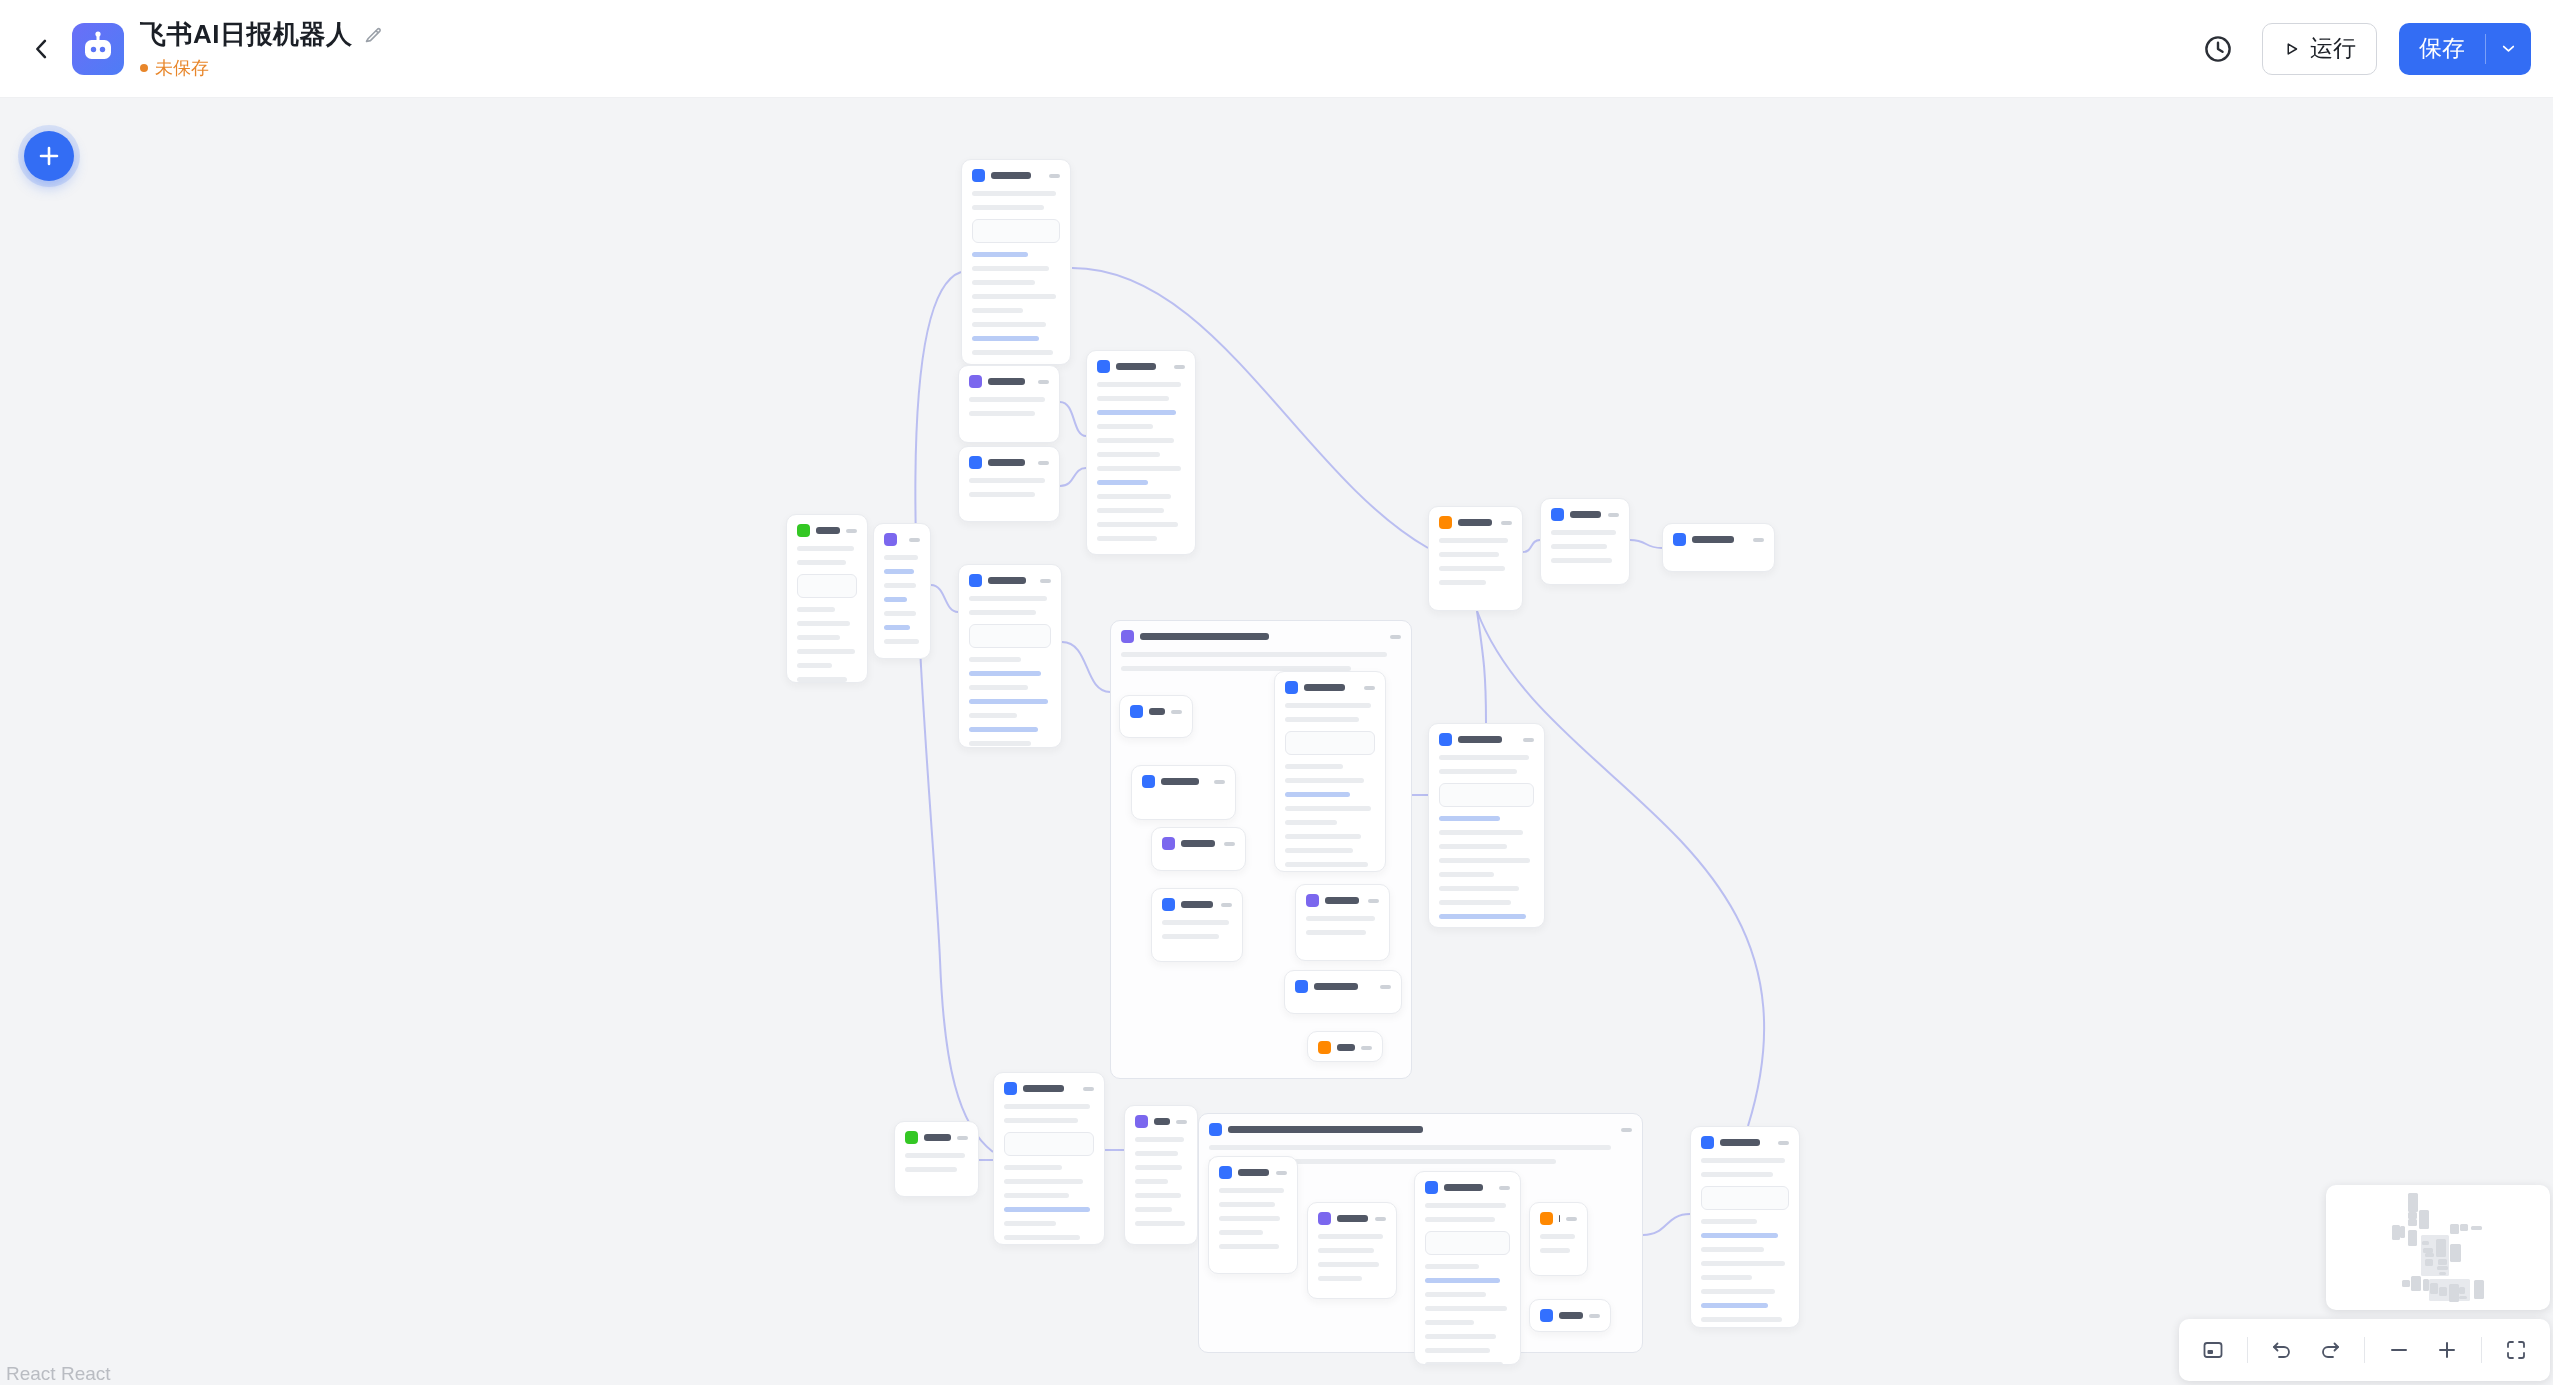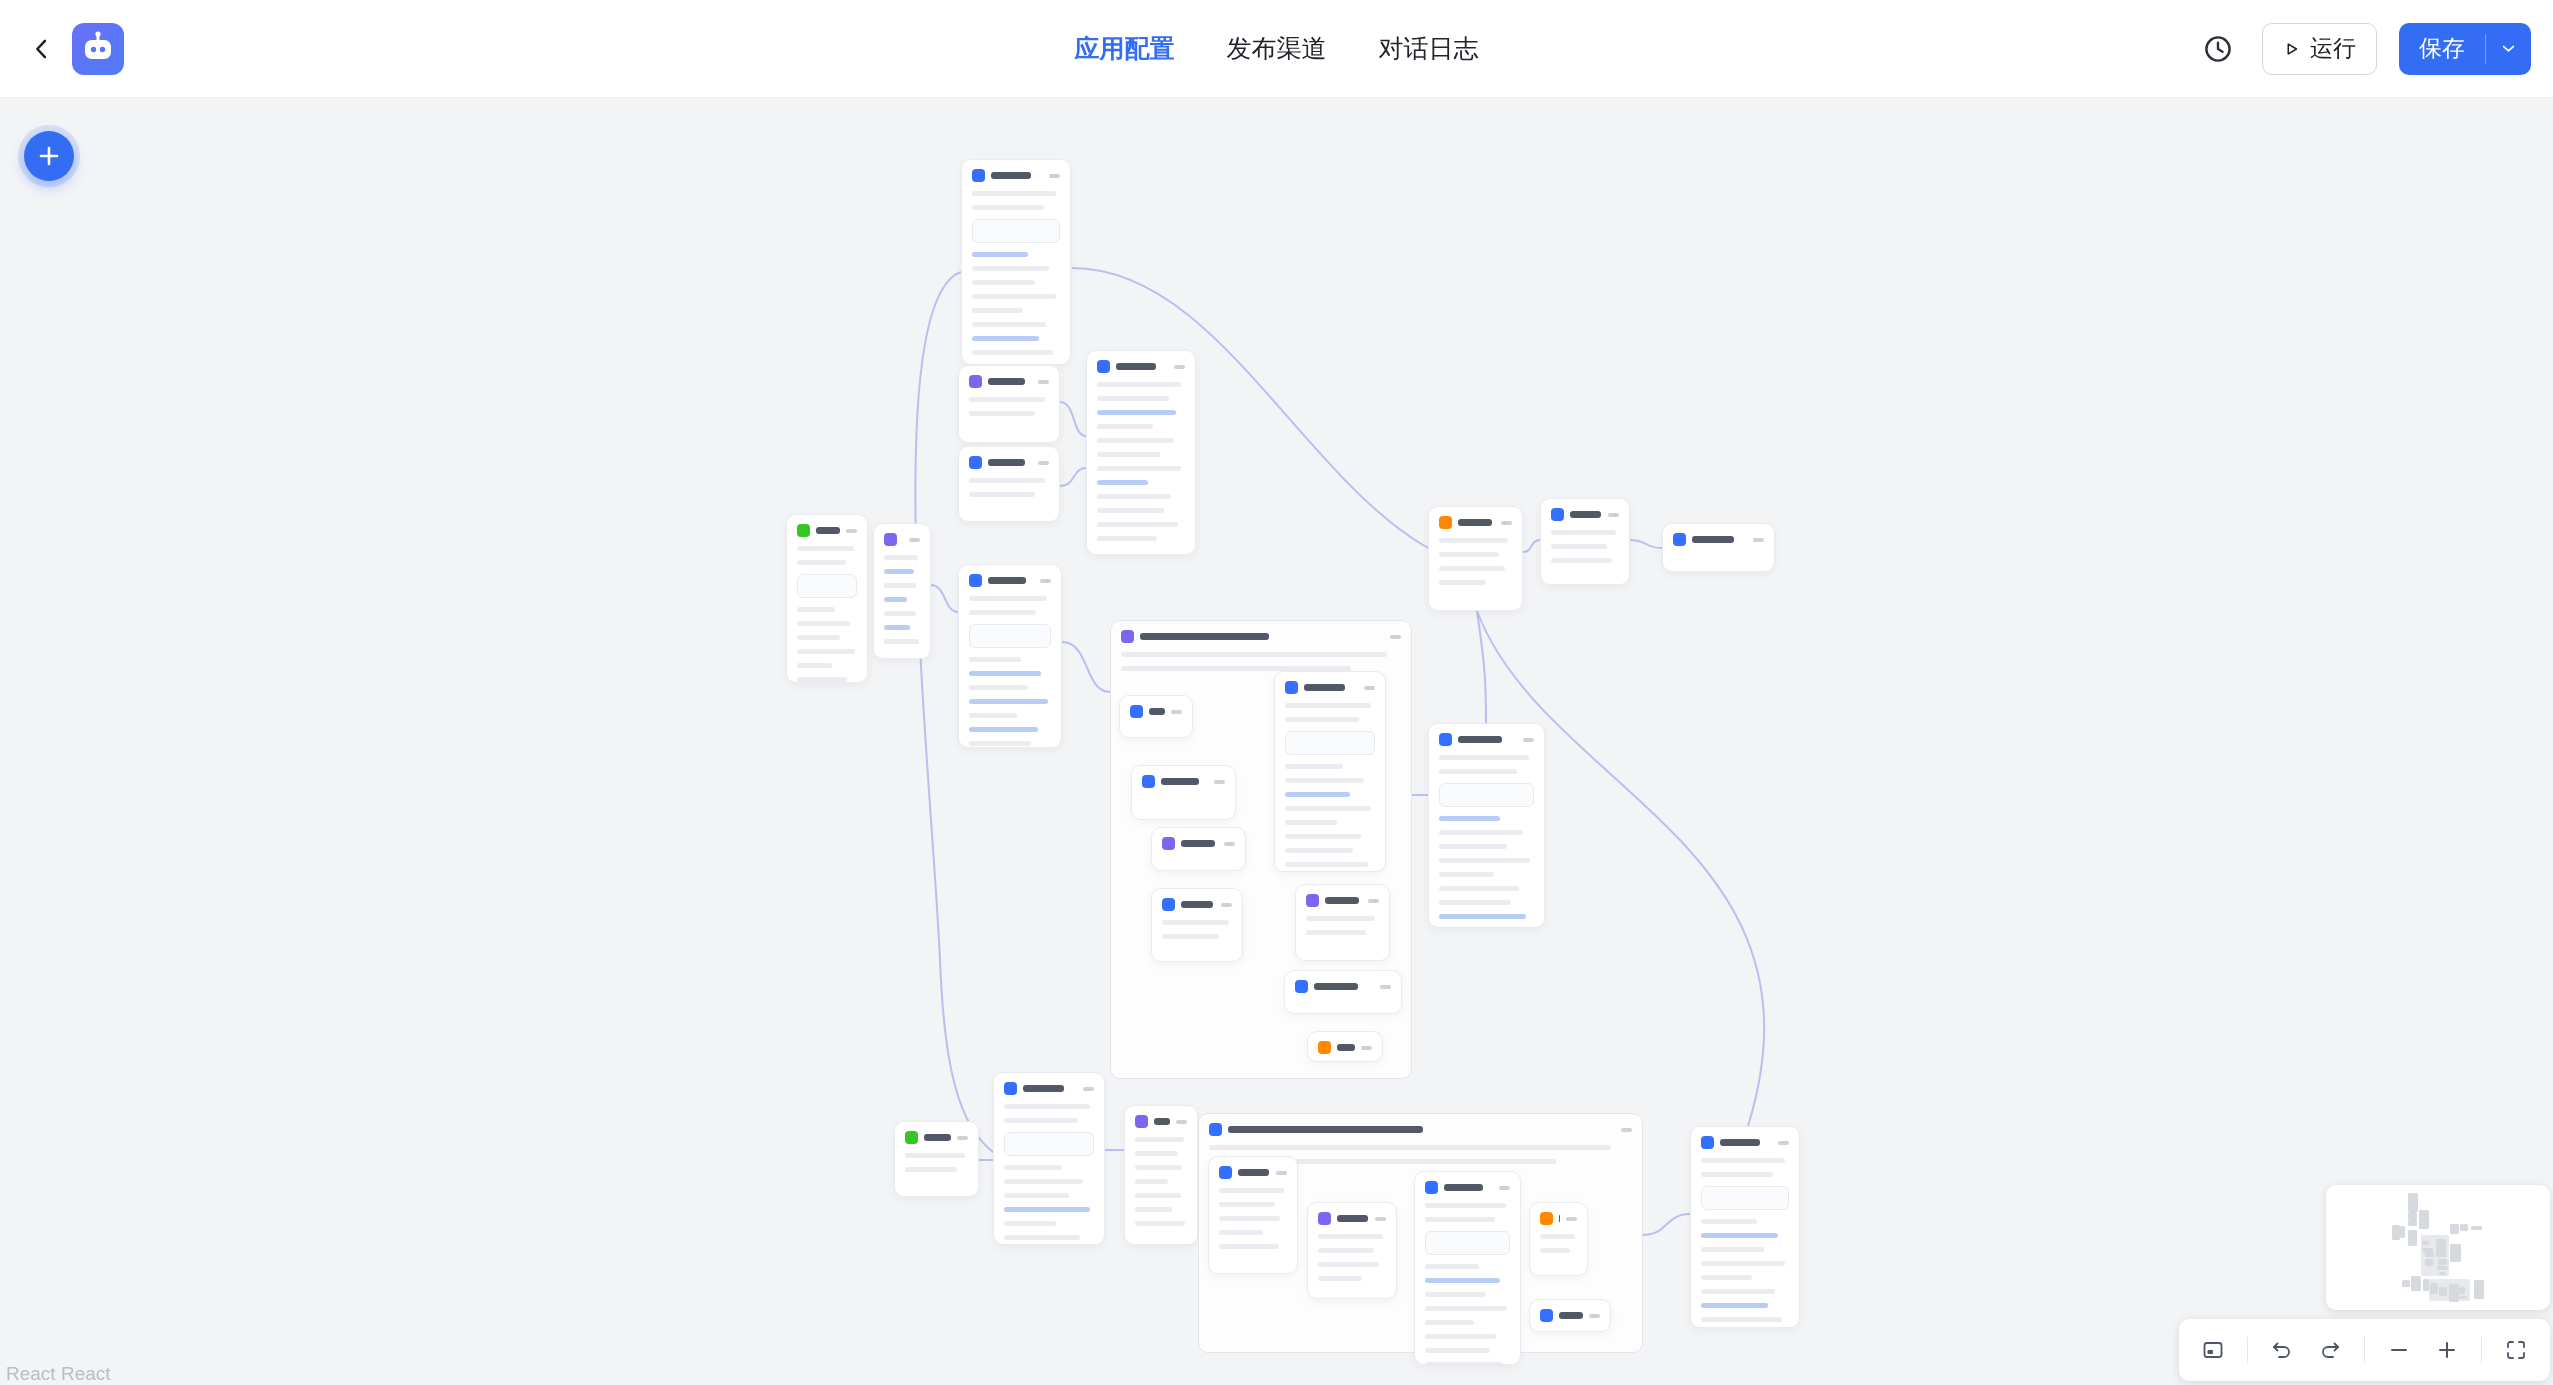--- a/index.html
+++ b/index.html
@@ -577,26 +577,36 @@
         </defs>
       <rect width="52" height="52" rx="12" fill="url(#lg1)"></rect>
       <circle cx="26" cy="11" r="2.6" fill="#fff"></circle>
       <path d="M26 12 v5" stroke="#fff" stroke-width="3" stroke-linecap="round"></path>
       <rect x="13" y="17" width="26" height="19" rx="6.5" fill="#fff"></rect>
       <circle cx="21.5" cy="26.5" r="2.7" fill="#5a74f6"></circle>
       <circle cx="30.5" cy="26.5" r="2.7" fill="#5a74f6"></circle>
     </svg>
   </div>
 
-
-  <nav class="tabs">
-    <span class="tab active">应用配置</span>
-    <span class="tab">发布渠道</span>
-    <span class="tab">对话日志</span>
-  </nav>
+  <div class="title-block">
+    <div class="title-row">
+      <span class="app-title">飞书AI日报机器人</span>
+      <span class="edit-icon">
+        <svg width="21" height="21" viewBox="0 0 24 24">
+            <path d="M4 20 L8.5 19 L19.3 8.2 a1.8 1.8 0 0 0 -2.5 -2.5 L6 16.5 Z" fill="none" stroke="#9aa0a8" stroke-width="1.8" stroke-linejoin="round"></path>
+            <path d="M14.6 7.4 l2.5 2.5" stroke="#9aa0a8" stroke-width="1.8"></path>
+          </svg>
+      </span>
+    </div>
+    <div class="status-row">
+      <span class="status-dot"></span>
+      <span>未保存</span>
+    </div>
+  </div>
+
 
   <div class="header-right">
     <button class="icon-button">
       <span style="display:flex">
         <svg width="34" height="34" viewBox="0 0 24 24" fill="none" stroke="#2b2f36" stroke-width="1.7">
             <circle cx="12" cy="12" r="8.2"></circle>
             <path d="M12 7.5 V12 L15.2 14" stroke-linecap="round" stroke-linejoin="round"></path>
           </svg>
       </span>
     </button>

